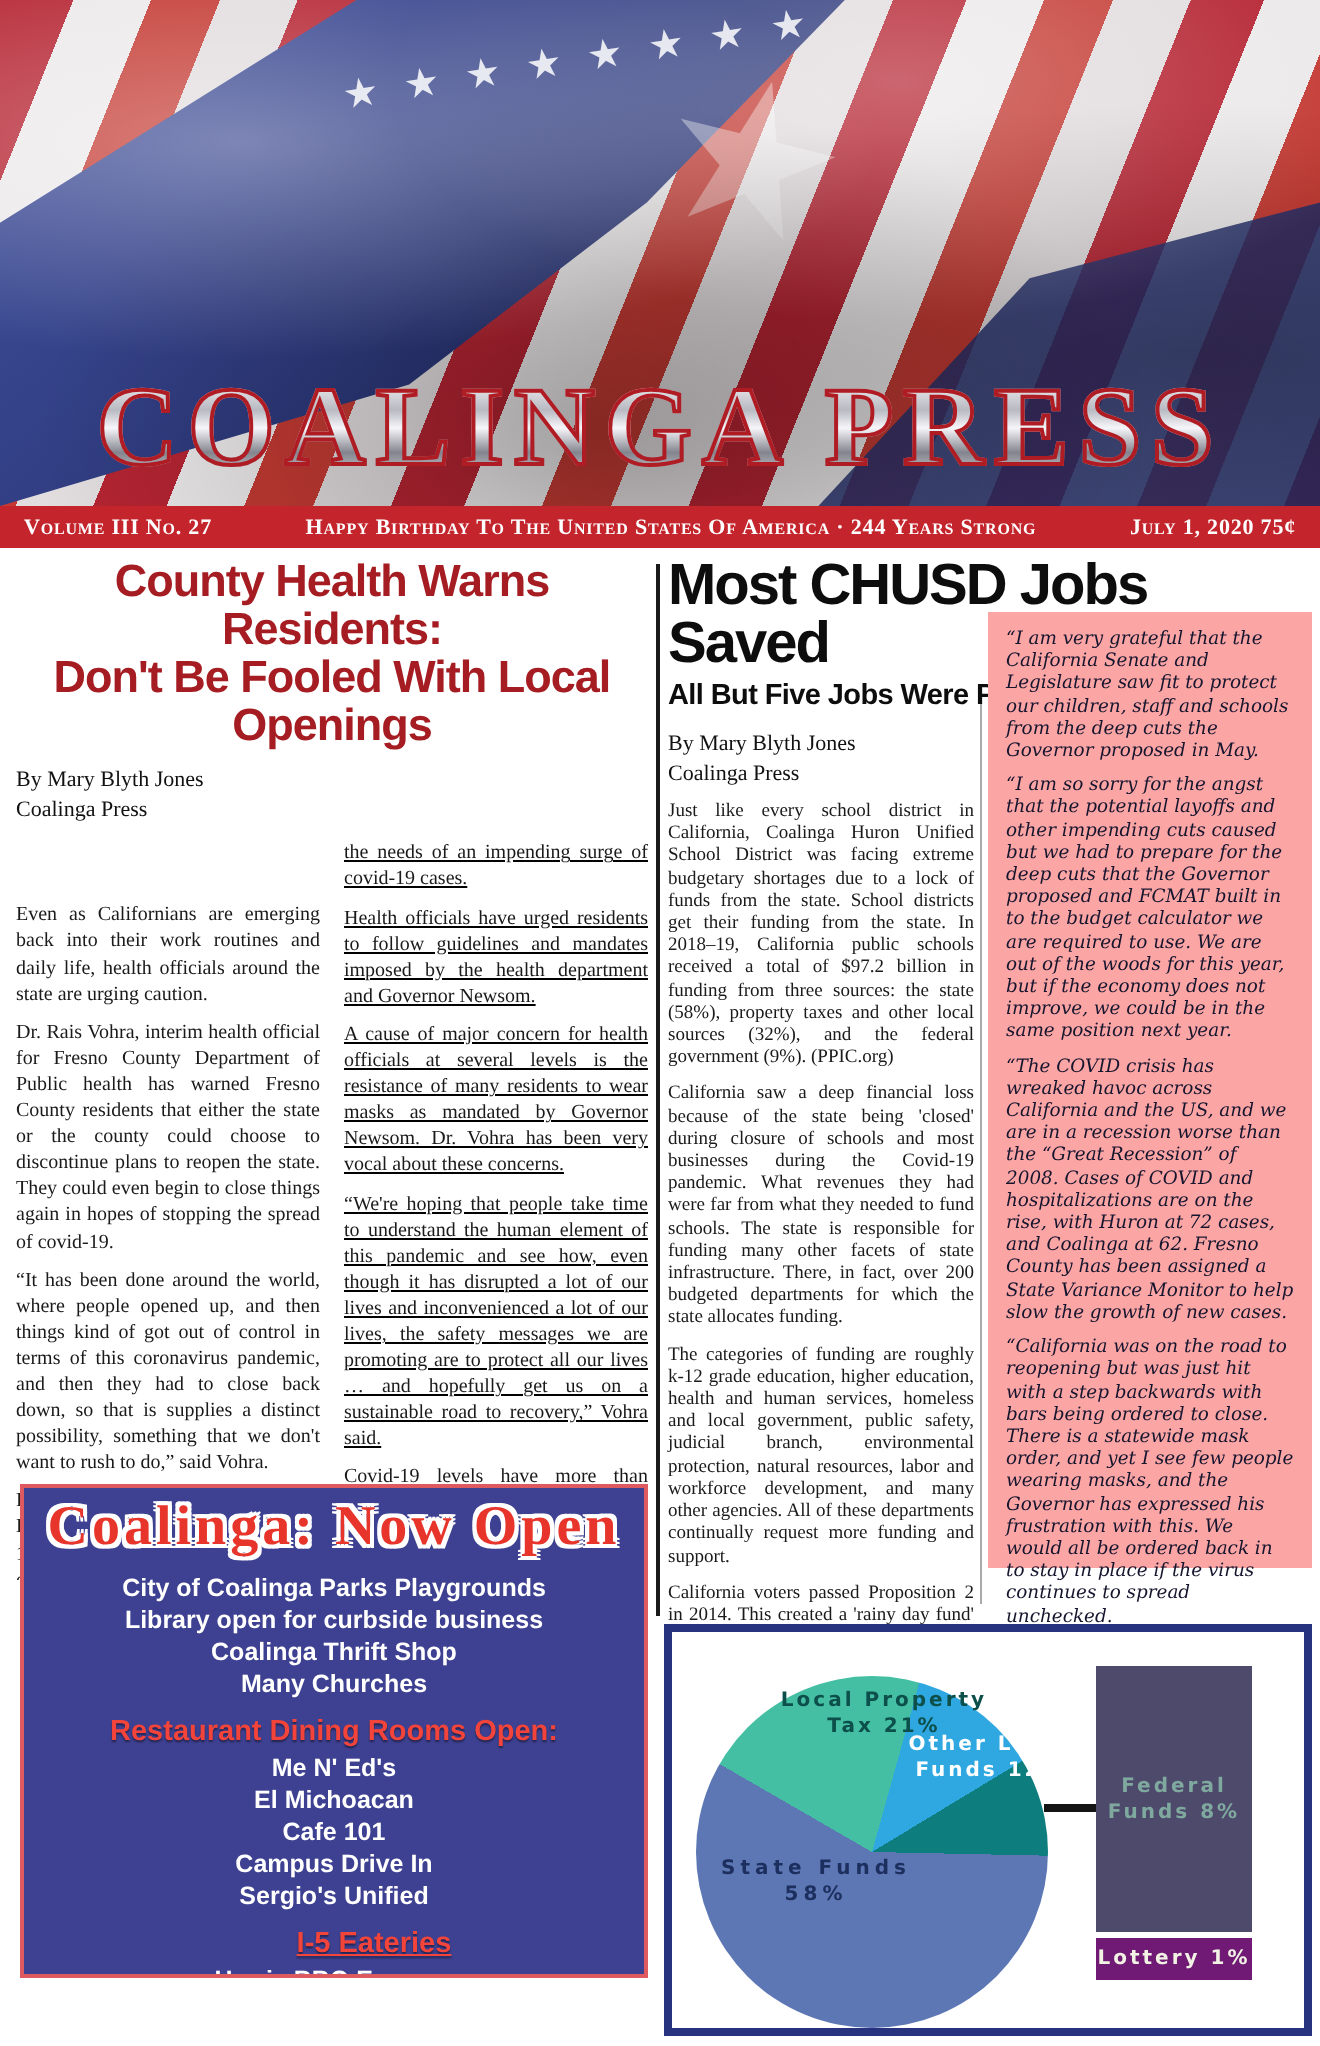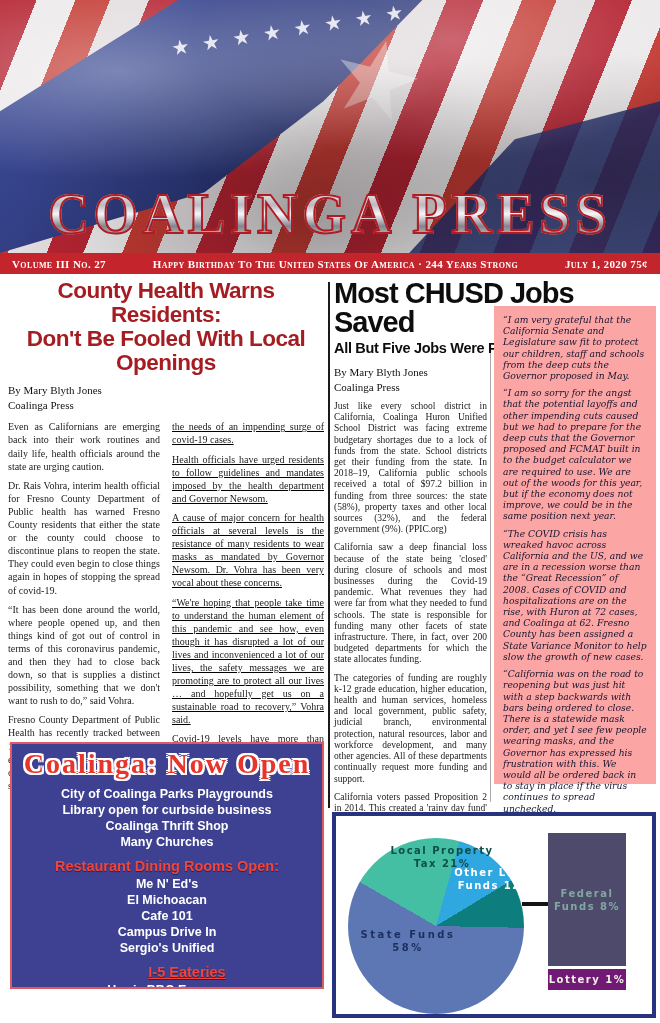--- a/index.html
+++ b/index.html
@@ -35,21 +35,21 @@
   .vline1{position:absolute;left:328px;top:282px;width:2px;height:526px;background:#1a1a1a;}
   .vline2{position:absolute;left:490px;top:344px;width:1px;height:458px;background:#aaa;}
 
   
   .art-left{position:absolute;left:8px;top:279px;width:316px;}
   .art-left .hl{font-family:"Liberation Sans",sans-serif;font-weight:bold;font-size:22.5px;line-height:1.06;
         letter-spacing:-.5px;color:#a51d22;text-align:center;margin:0;}
   .byline{font-size:11px;line-height:15px;margin-top:9px;color:#111;}
   .cols{position:relative;margin-top:7px;height:370px;overflow:hidden;}
   .col1,.col2{position:absolute;top:0;width:152px;}
-  .col1{left:0;} .col2{left:164px;text-decoration:underline;}
+  .col1{left:0;margin-top:31px;} .col2{left:164px;text-decoration:underline;}
   .bp{font-size:10px;line-height:13.1px;text-align:justify;margin:0 0 6px;color:#1a1a1a;}
 
   
   .art-main{position:absolute;left:334px;top:279px;width:322px;}
   .art-main .hl{font-family:"Liberation Sans",sans-serif;font-weight:bold;font-size:29px;line-height:1;
         letter-spacing:-1px;color:#0d0d0d;margin:0;}
   .art-main .sub{font-family:"Liberation Sans",sans-serif;font-weight:bold;font-size:14.5px;letter-spacing:-.3px;
         color:#0d0d0d;margin:3px 0 0;}
   .art-main .colm{width:153px;margin-top:6px;}
   .colm .bp{font-size:9.5px;line-height:11.2px;margin:0 0 7px;}

